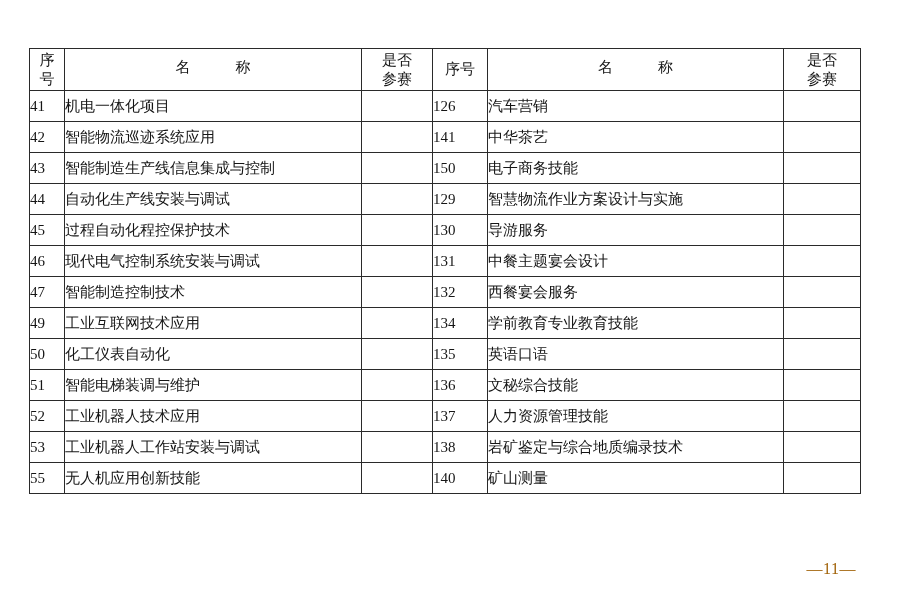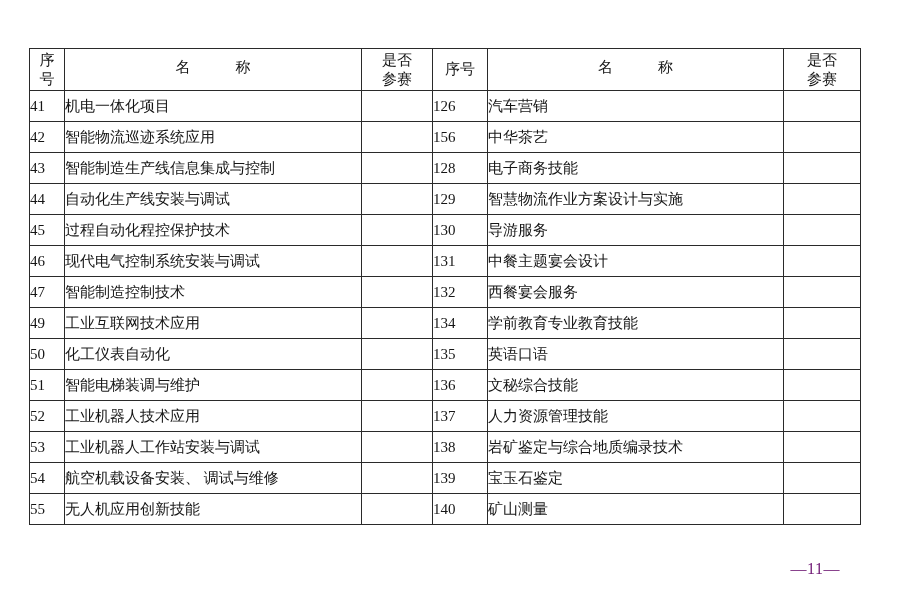--- a/index.html
+++ b/index.html
@@ -60,23 +60,23 @@
     text-align: left;
     padding-left: 9px;
     white-space: pre;
   }
   td.cell-part {
     text-align: center;
   }
   .pageno {
     position: absolute;
     top: 560px;
-    right: 64px;
+    right: 48px;
     font-size: 16px;
-    color: #701a75;
+    color: #a16207;
     letter-spacing: 0.5px;
   }
 </style>
 </head>
 <body>
 
 <div class="page">
 
   <table class="grid">
     <colgroup>
@@ -106,29 +106,29 @@
           <td class="cell-name">机电一体化项目</td>
           <td class="cell-part"></td>
           <td class="cell-no">126</td>
           <td class="cell-name">汽车营销</td>
           <td class="cell-part"></td>
         </tr>
         <tr>
           <td class="cell-no">42</td>
           <td class="cell-name">智能物流巡迹系统应用</td>
           <td class="cell-part"></td>
-          <td class="cell-no">156</td>
+          <td class="cell-no">141</td>
           <td class="cell-name">中华茶艺</td>
           <td class="cell-part"></td>
         </tr>
         <tr>
           <td class="cell-no">43</td>
           <td class="cell-name">智能制造生产线信息集成与控制</td>
           <td class="cell-part"></td>
-          <td class="cell-no">128</td>
+          <td class="cell-no">150</td>
           <td class="cell-name">电子商务技能</td>
           <td class="cell-part"></td>
         </tr>
         <tr>
           <td class="cell-no">44</td>
           <td class="cell-name">自动化生产线安装与调试</td>
           <td class="cell-part"></td>
           <td class="cell-no">129</td>
           <td class="cell-name">智慧物流作业方案设计与实施</td>
           <td class="cell-part"></td>
@@ -191,28 +191,20 @@
         </tr>
         <tr>
           <td class="cell-no">53</td>
           <td class="cell-name">工业机器人工作站安装与调试</td>
           <td class="cell-part"></td>
           <td class="cell-no">138</td>
           <td class="cell-name">岩矿鉴定与综合地质编录技术</td>
           <td class="cell-part"></td>
         </tr>
         <tr>
-          <td class="cell-no">54</td>
-          <td class="cell-name">航空机载设备安装、 调试与维修</td>
-          <td class="cell-part"></td>
-          <td class="cell-no">139</td>
-          <td class="cell-name">宝玉石鉴定</td>
-          <td class="cell-part"></td>
-        </tr>
-        <tr>
           <td class="cell-no">55</td>
           <td class="cell-name">无人机应用创新技能</td>
           <td class="cell-part"></td>
           <td class="cell-no">140</td>
           <td class="cell-name">矿山测量</td>
           <td class="cell-part"></td>
         </tr>
       </tbody>
   </table>
 

